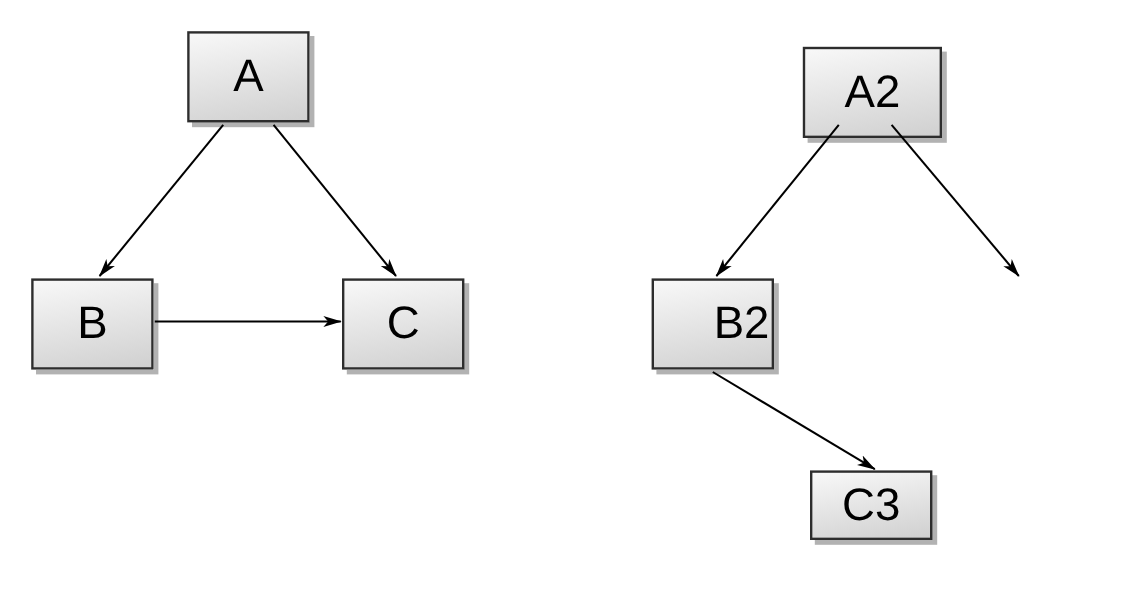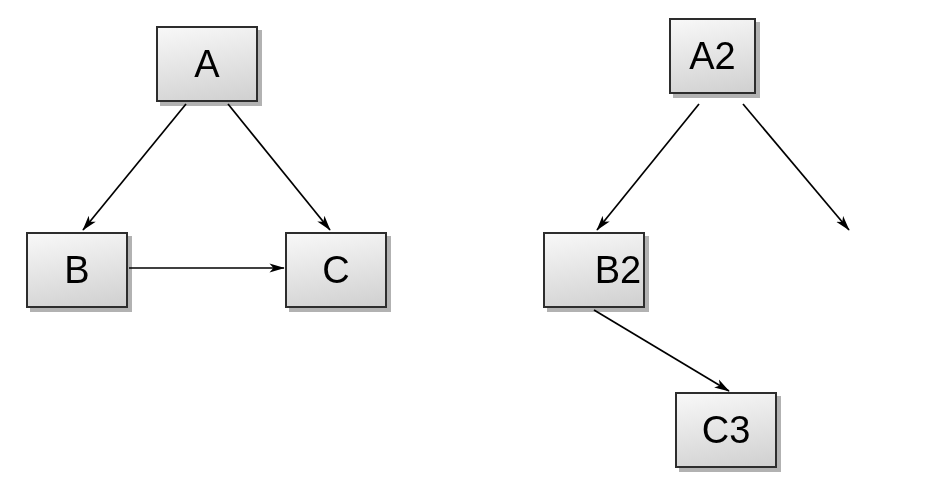--- a/index.html
+++ b/index.html
@@ -62,27 +62,27 @@
   <div class="node-layer">
       <div class="node" style="left: 156px; top: 26px; width: 102px; height: 76px;">
         <span class="node-label">A</span>
       </div>
       <div class="node" style="left: 26px; top: 232px; width: 102px; height: 76px;">
         <span class="node-label">B</span>
       </div>
       <div class="node" style="left: 285px; top: 232px; width: 102px; height: 76px;">
         <span class="node-label">C</span>
       </div>
-      <div class="node" style="left: 669px; top: 18px; width: 87px; height: 76px;">
+      <div class="node" style="left: 669px; top: 39px; width: 116px; height: 76px;">
         <span class="node-label">A2</span>
       </div>
       <div class="node" style="left: 543px; top: 232px; width: 102px; height: 76px; padding-left: 48px;">
         <span class="node-label">B2</span>
       </div>
-      <div class="node" style="left: 675px; top: 392px; width: 102px; height: 76px;">
+      <div class="node" style="left: 675px; top: 392px; width: 102px; height: 58px;">
         <span class="node-label">C3</span>
       </div>
     </div>
   <svg class="edge-layer" xmlns="http://www.w3.org/2000/svg" width="940" height="504" viewBox="0 0 940 504">
     <defs>
       <marker id="arrowhead" viewBox="0 0 10 10" refX="9.5" refY="5" markerWidth="9" markerHeight="9" orient="auto">
         <path id="arrowhead-path" d="M0,2 L10,5 L0,8 L2.6,5 Z" fill="#000000"></path>
       </marker>
     </defs>
     <g id="edge-group">

